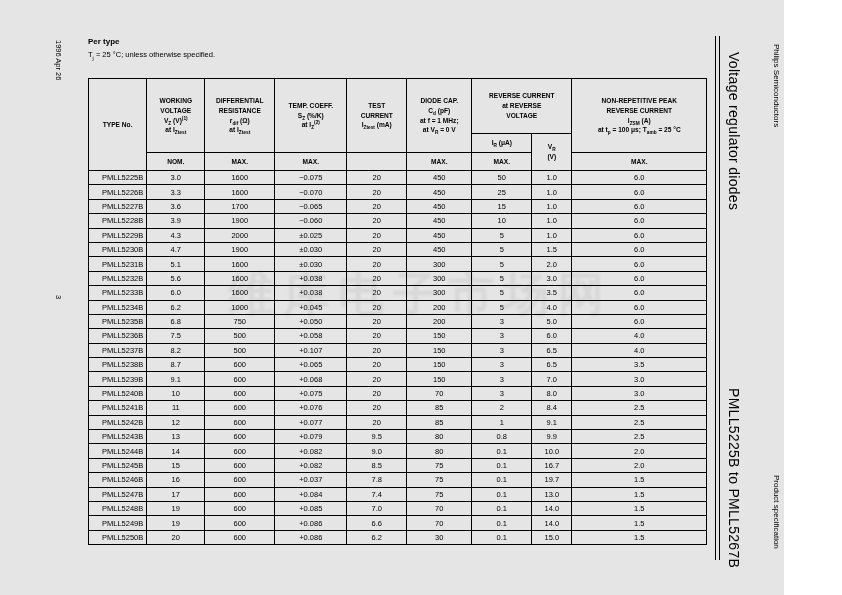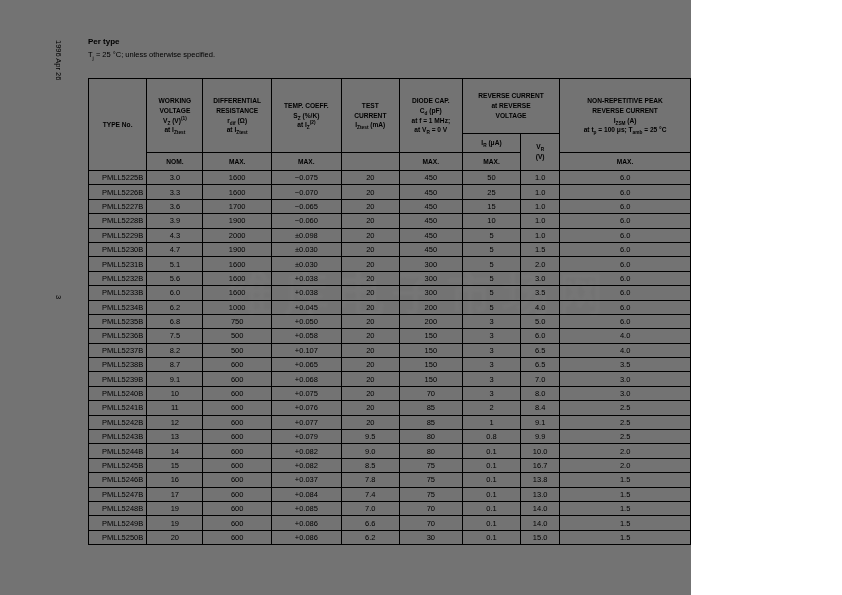--- a/index.html
+++ b/index.html
@@ -1,17 +1,17 @@
 <!DOCTYPE html>
 <html><head>
 <meta charset="utf-8">
 <style>
   html,body{margin:0;padding:0;background:#fff;}
   .page{
-    position:relative;width:691px;height:595px;background:#737373;
+    position:relative;width:784px;height:595px;background:#e5e5e5;
     font-family:"Liberation Sans",sans-serif;color:#000;overflow:hidden;
   }
   
   .heading-title{position:absolute;left:88px;top:37px;font-size:8px;font-weight:bold;}
   .heading-cond{position:absolute;left:88px;top:50px;font-size:7.5px;}
   sub,sup{font-size:0.72em;line-height:0;}
 
   
   table.spec{
     position:absolute;left:88px;top:78px;border-collapse:collapse;table-layout:fixed;
@@ -143,21 +143,21 @@
           <td>20</td>
           <td>450</td>
           <td>10</td>
           <td>1.0</td>
           <td>6.0</td>
         </tr>
         <tr>
           <td class="type">PMLL5229B</td>
           <td>4.3</td>
           <td>2000</td>
-          <td>±0.098</td>
+          <td>±0.025</td>
           <td>20</td>
           <td>450</td>
           <td>5</td>
           <td>1.0</td>
           <td>6.0</td>
         </tr>
         <tr>
           <td class="type">PMLL5230B</td>
           <td>4.7</td>
           <td>1900</td>
@@ -334,21 +334,21 @@
           <td>2.0</td>
         </tr>
         <tr>
           <td class="type">PMLL5246B</td>
           <td>16</td>
           <td>600</td>
           <td>+0.037</td>
           <td>7.8</td>
           <td>75</td>
           <td>0.1</td>
-          <td>13.8</td>
+          <td>19.7</td>
           <td>1.5</td>
         </tr>
         <tr>
           <td class="type">PMLL5247B</td>
           <td>17</td>
           <td>600</td>
           <td>+0.084</td>
           <td>7.4</td>
           <td>75</td>
           <td>0.1</td>

